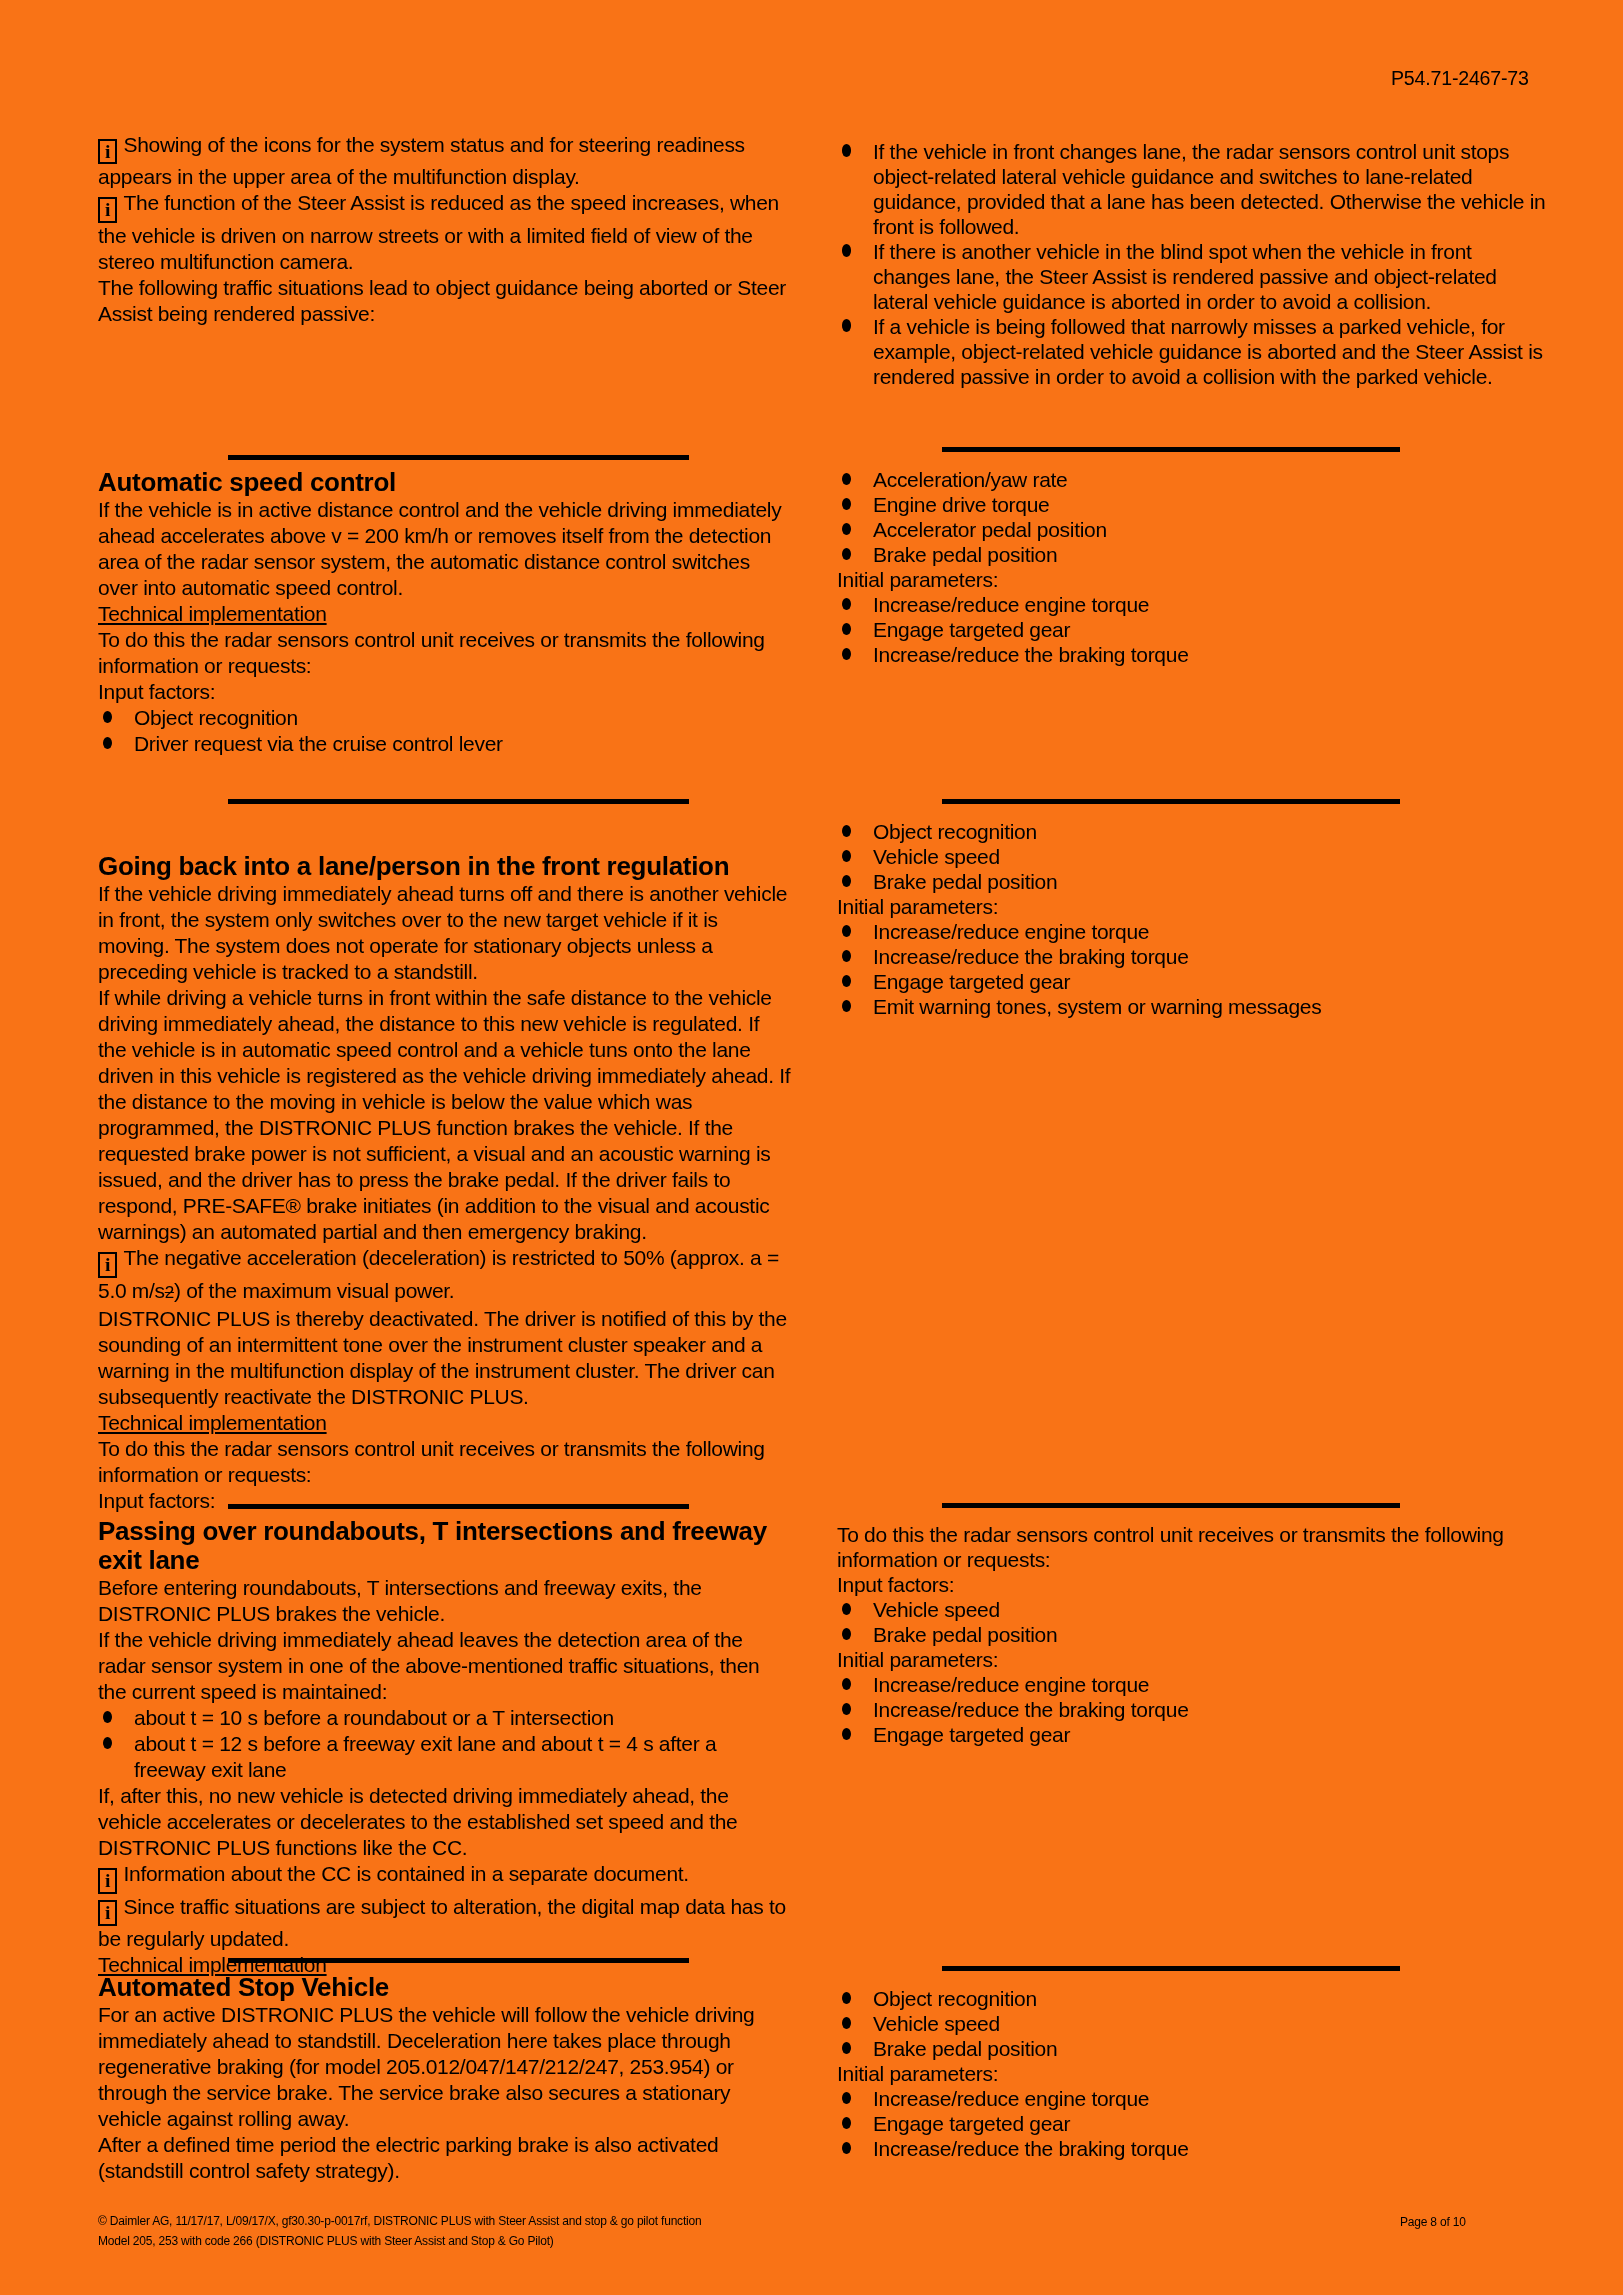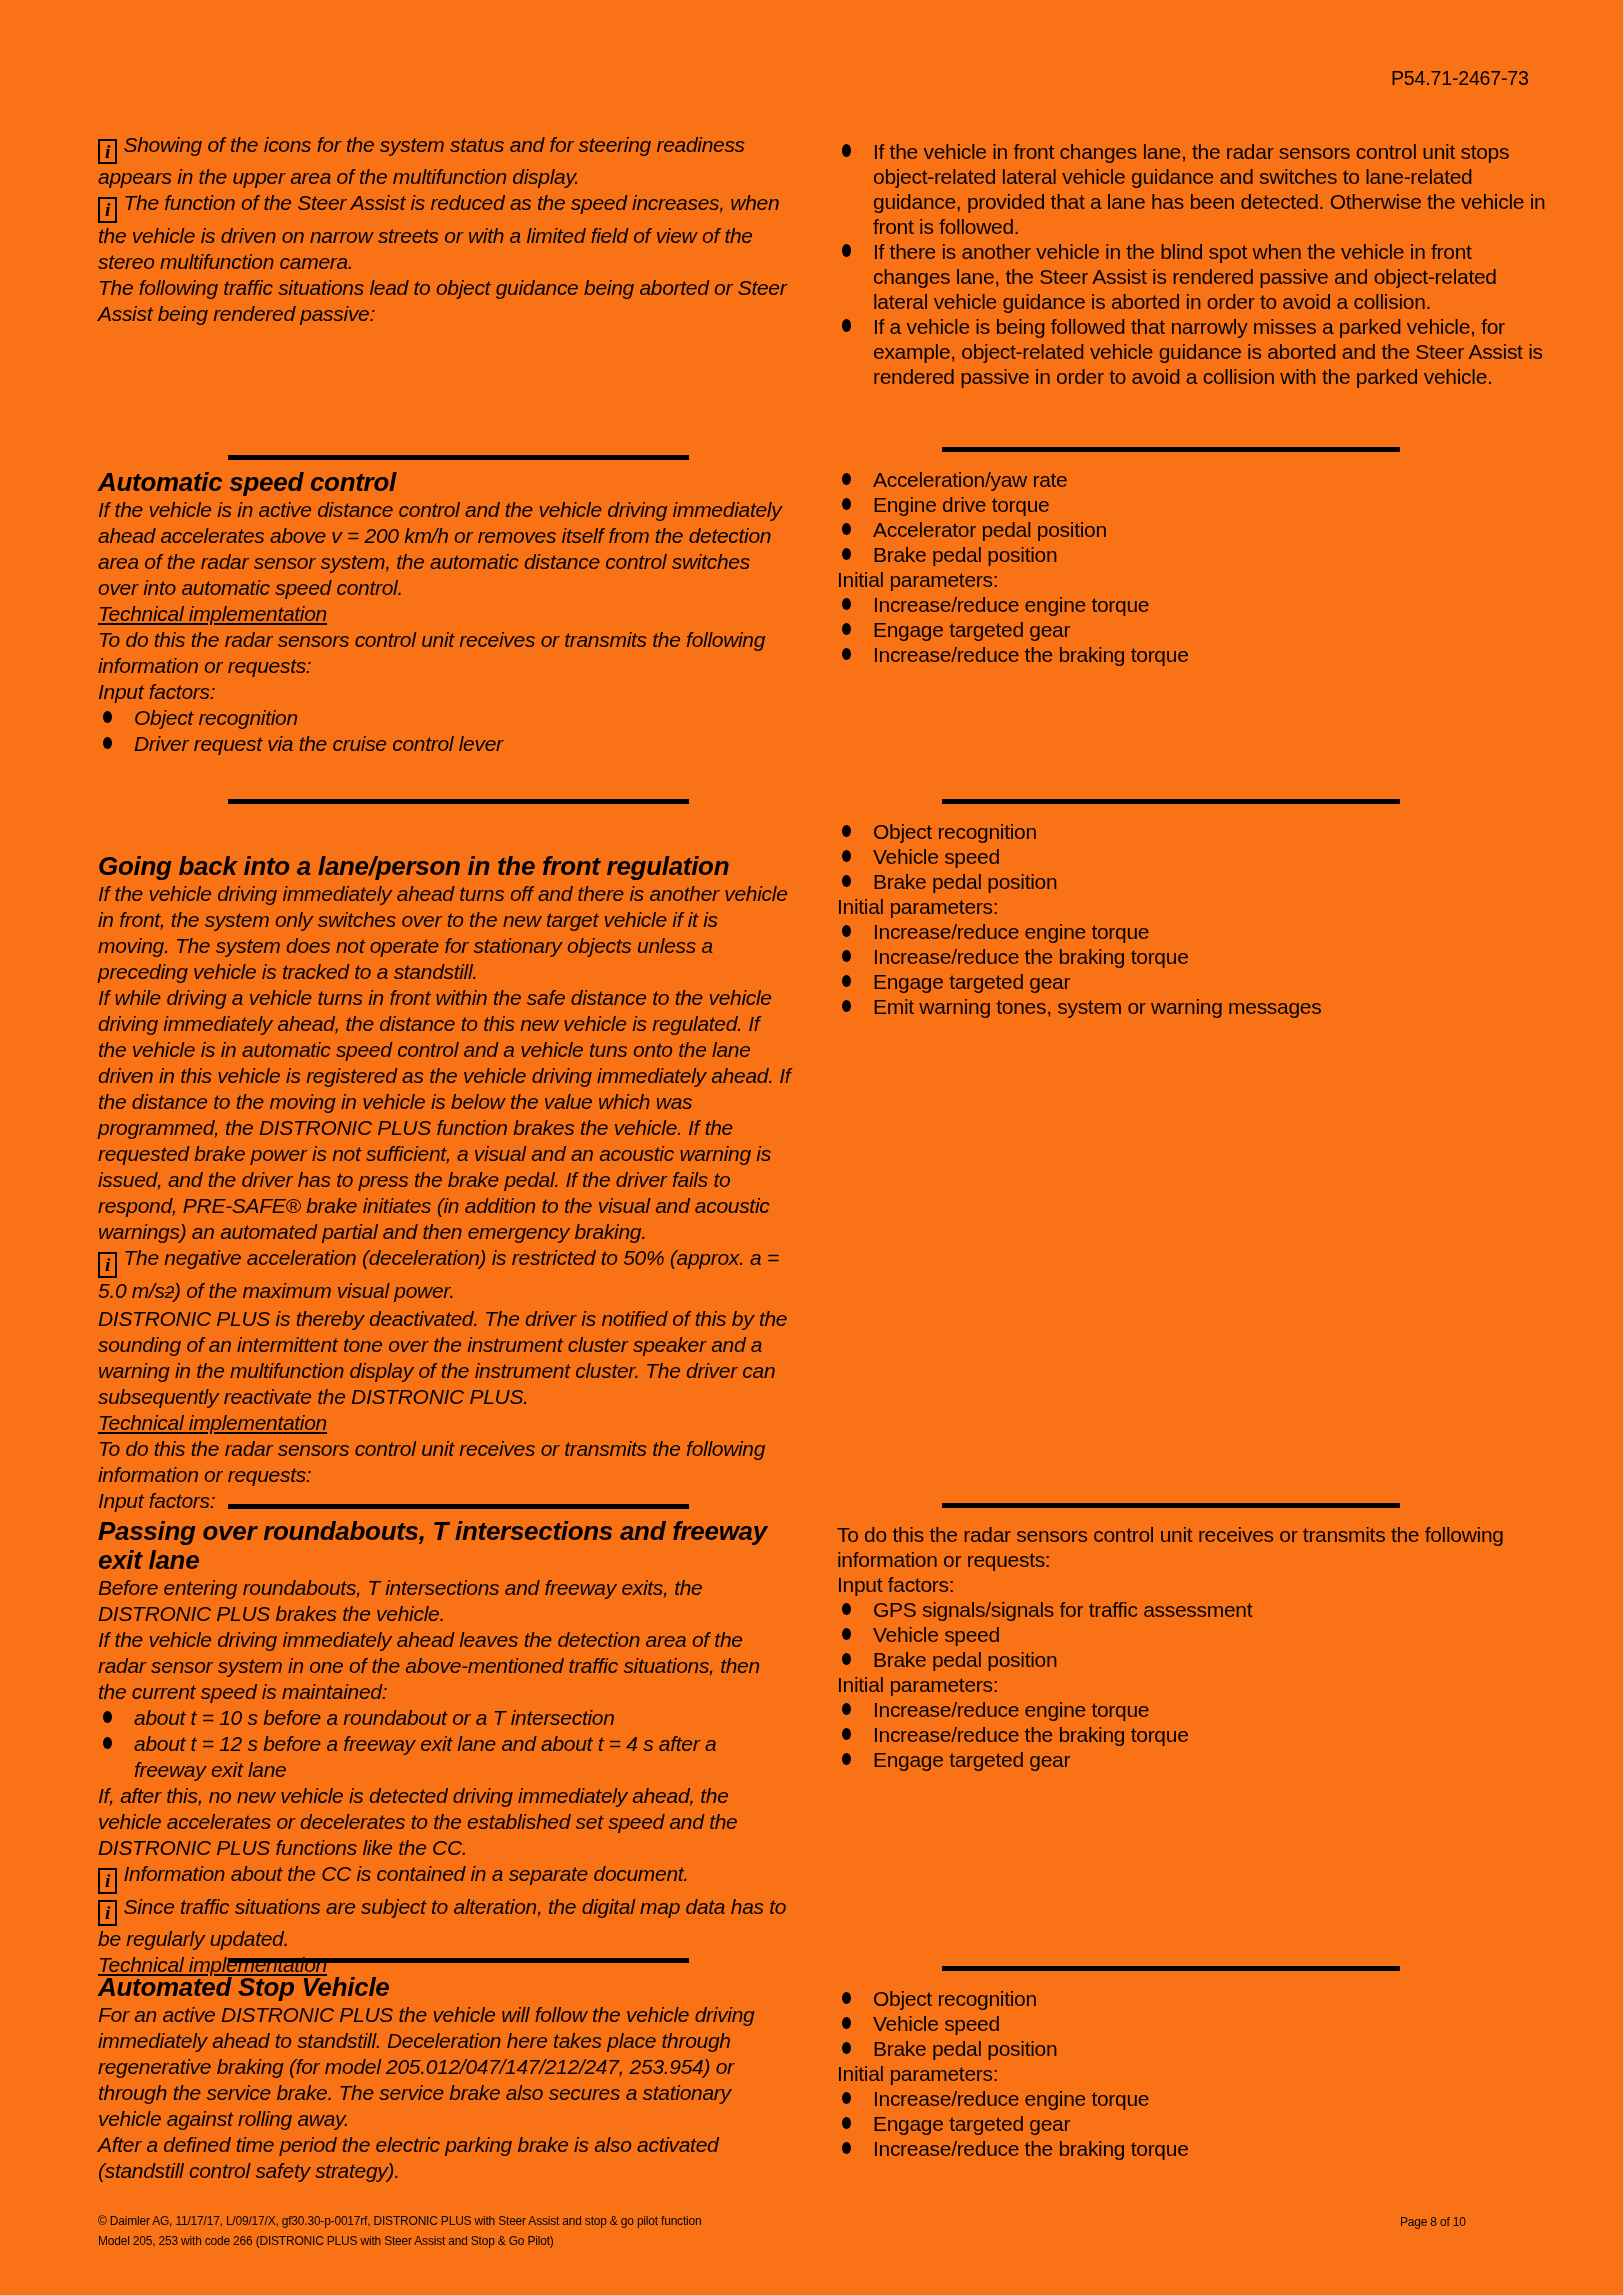--- a/index.html
+++ b/index.html
@@ -1,21 +1,21 @@
 <!DOCTYPE html>
 <html style="font-size:10.5px"><head>
 <meta charset="utf-8">
 <style>
   html,body { margin:0; padding:0; background:#e8e8e8; }
   #page {
     position:relative; width:1623px; height:2295px; background:#f97316;
     font-family:"Liberation Sans", sans-serif; color:#000; overflow:hidden;padding-left:9px;
   }
   .col { position:absolute; top:0; height:100%; }
-  #col-left  { left:98px;  width:693px;font-style:italic; }
+  #col-left  { left:98px;  width:693px; }
   #col-right { left:837px; width:710px; }
   .sec { position:absolute; left:0; width:100%; }
   p { margin:0; }
   .body-text { font-size:21px; letter-spacing:-0.3px; }
   #col-left  .body-text { line-height:26px; }
   #col-right .body-text { line-height:25px; }
   h3.heading {
     margin:5.2px 0 0 0; font-size:26px; line-height:29px;
     letter-spacing:-0.3px; font-weight:bold;
   }
@@ -136,21 +136,20 @@
       <div class="bullet body-text"><span class="dot"></span><span>Increase/reduce the braking torque</span></div>
       <div class="bullet body-text"><span class="dot"></span><span>Engage targeted gear</span></div>
       <div class="bullet body-text"><span class="dot"></span><span>Emit warning tones, system or warning messages</span></div>
     </div>
 
     <div class="hr" style="top:1503px;"></div>
 
     <div class="sec" style="top:1513px; padding-top:9.2px;">
       <p class="body-text">To do this the radar sensors control unit receives or transmits the following information or requests:</p>
       <p class="body-text">Input factors:</p>
-      <div class="bullet body-text"><span class="dot"></span><span>GPS signals/signals for traffic assessment</span></div>
       <div class="bullet body-text"><span class="dot"></span><span>Vehicle speed</span></div>
       <div class="bullet body-text"><span class="dot"></span><span>Brake pedal position</span></div>
       <p class="body-text">Initial parameters:</p>
       <div class="bullet body-text"><span class="dot"></span><span>Increase/reduce engine torque</span></div>
       <div class="bullet body-text"><span class="dot"></span><span>Increase/reduce the braking torque</span></div>
       <div class="bullet body-text"><span class="dot"></span><span>Engage targeted gear</span></div>
     </div>
 
     <div class="hr" style="top:1966px;"></div>
 

